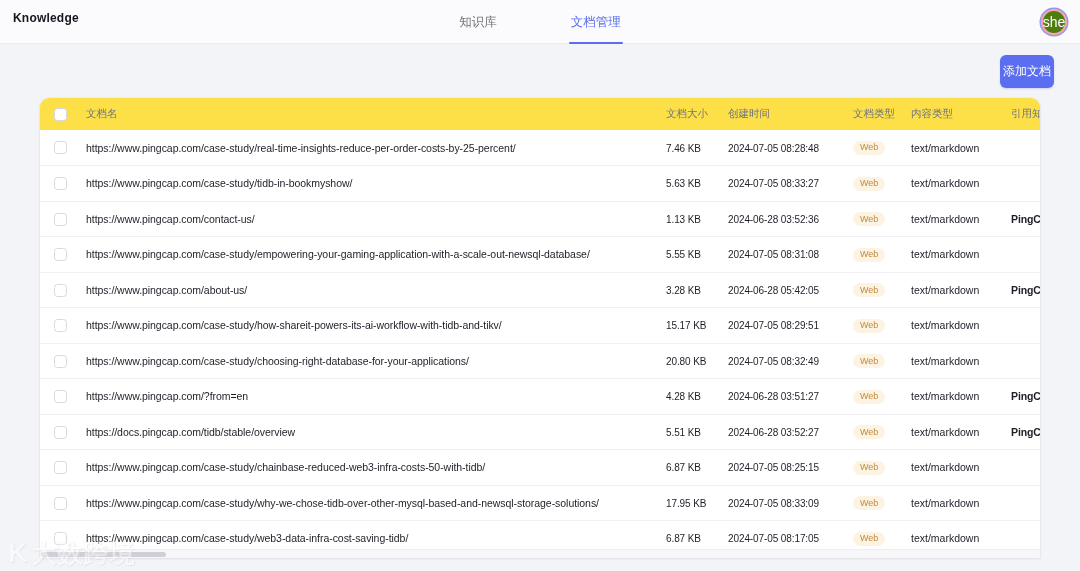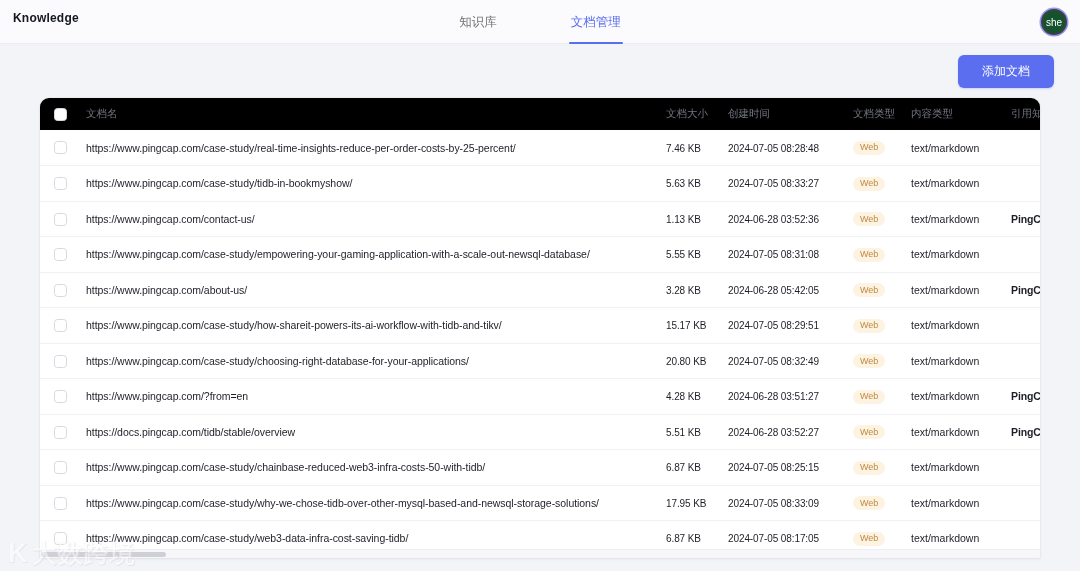--- a/index.html
+++ b/index.html
@@ -59,46 +59,46 @@
     border-radius: 2px;
   }
   .avatar-wrap {
     position: absolute;
     right: 13px; top: 9px;
     width: 26px; height: 26px;
   }
   .avatar {
     width: 26px; height: 26px;
     border-radius: 50%;
-    background: #14532d;
-    border: 2px solid #404040;
+    background: #4d7c0f;
+    border: 2px solid #fca5a5;
     box-shadow: 0 0 0 1.5px #8c9af4;
     color: #fff;
-    font-size: 10px;
+    font-size: 14px;
     display: flex;
     align-items: center;
     justify-content: center;
     cursor: pointer;
   }
 
   
   .actionbar {
     height: 54px;
     display: flex;
     align-items: center;
     justify-content: flex-end;
     padding-right: 26px;
   }
   .btn-primary {
     background: #5b6ef0;
     color: #fff;
     border: none;
     border-radius: 6px;
     font-size: 12px;
-    padding: 8px 24px;
+    padding: 8px 3px;
     cursor: pointer;
     font-family: inherit;
     box-shadow: 0 1px 2px rgba(91,110,240,.25);
   }
 
   
   .card {
     margin: 0 40px 0 40px;
     background: #ffffff;
     border-radius: 9px 9px 0 0;
@@ -106,21 +106,21 @@
     overflow: hidden;
     height: 460px;
     position: relative;
   }
   table {
     width: 100%;
     border-collapse: collapse;
     table-layout: fixed;
   }
   thead th {
-    background: #000000;
+    background: #fde047;
     font-size: 10.5px;
     font-weight: 400;
     color: #70747f;
     text-align: left;
     height: 32px;
     padding: 0;
     vertical-align: middle;
     white-space: nowrap;
   }
   tbody td {

